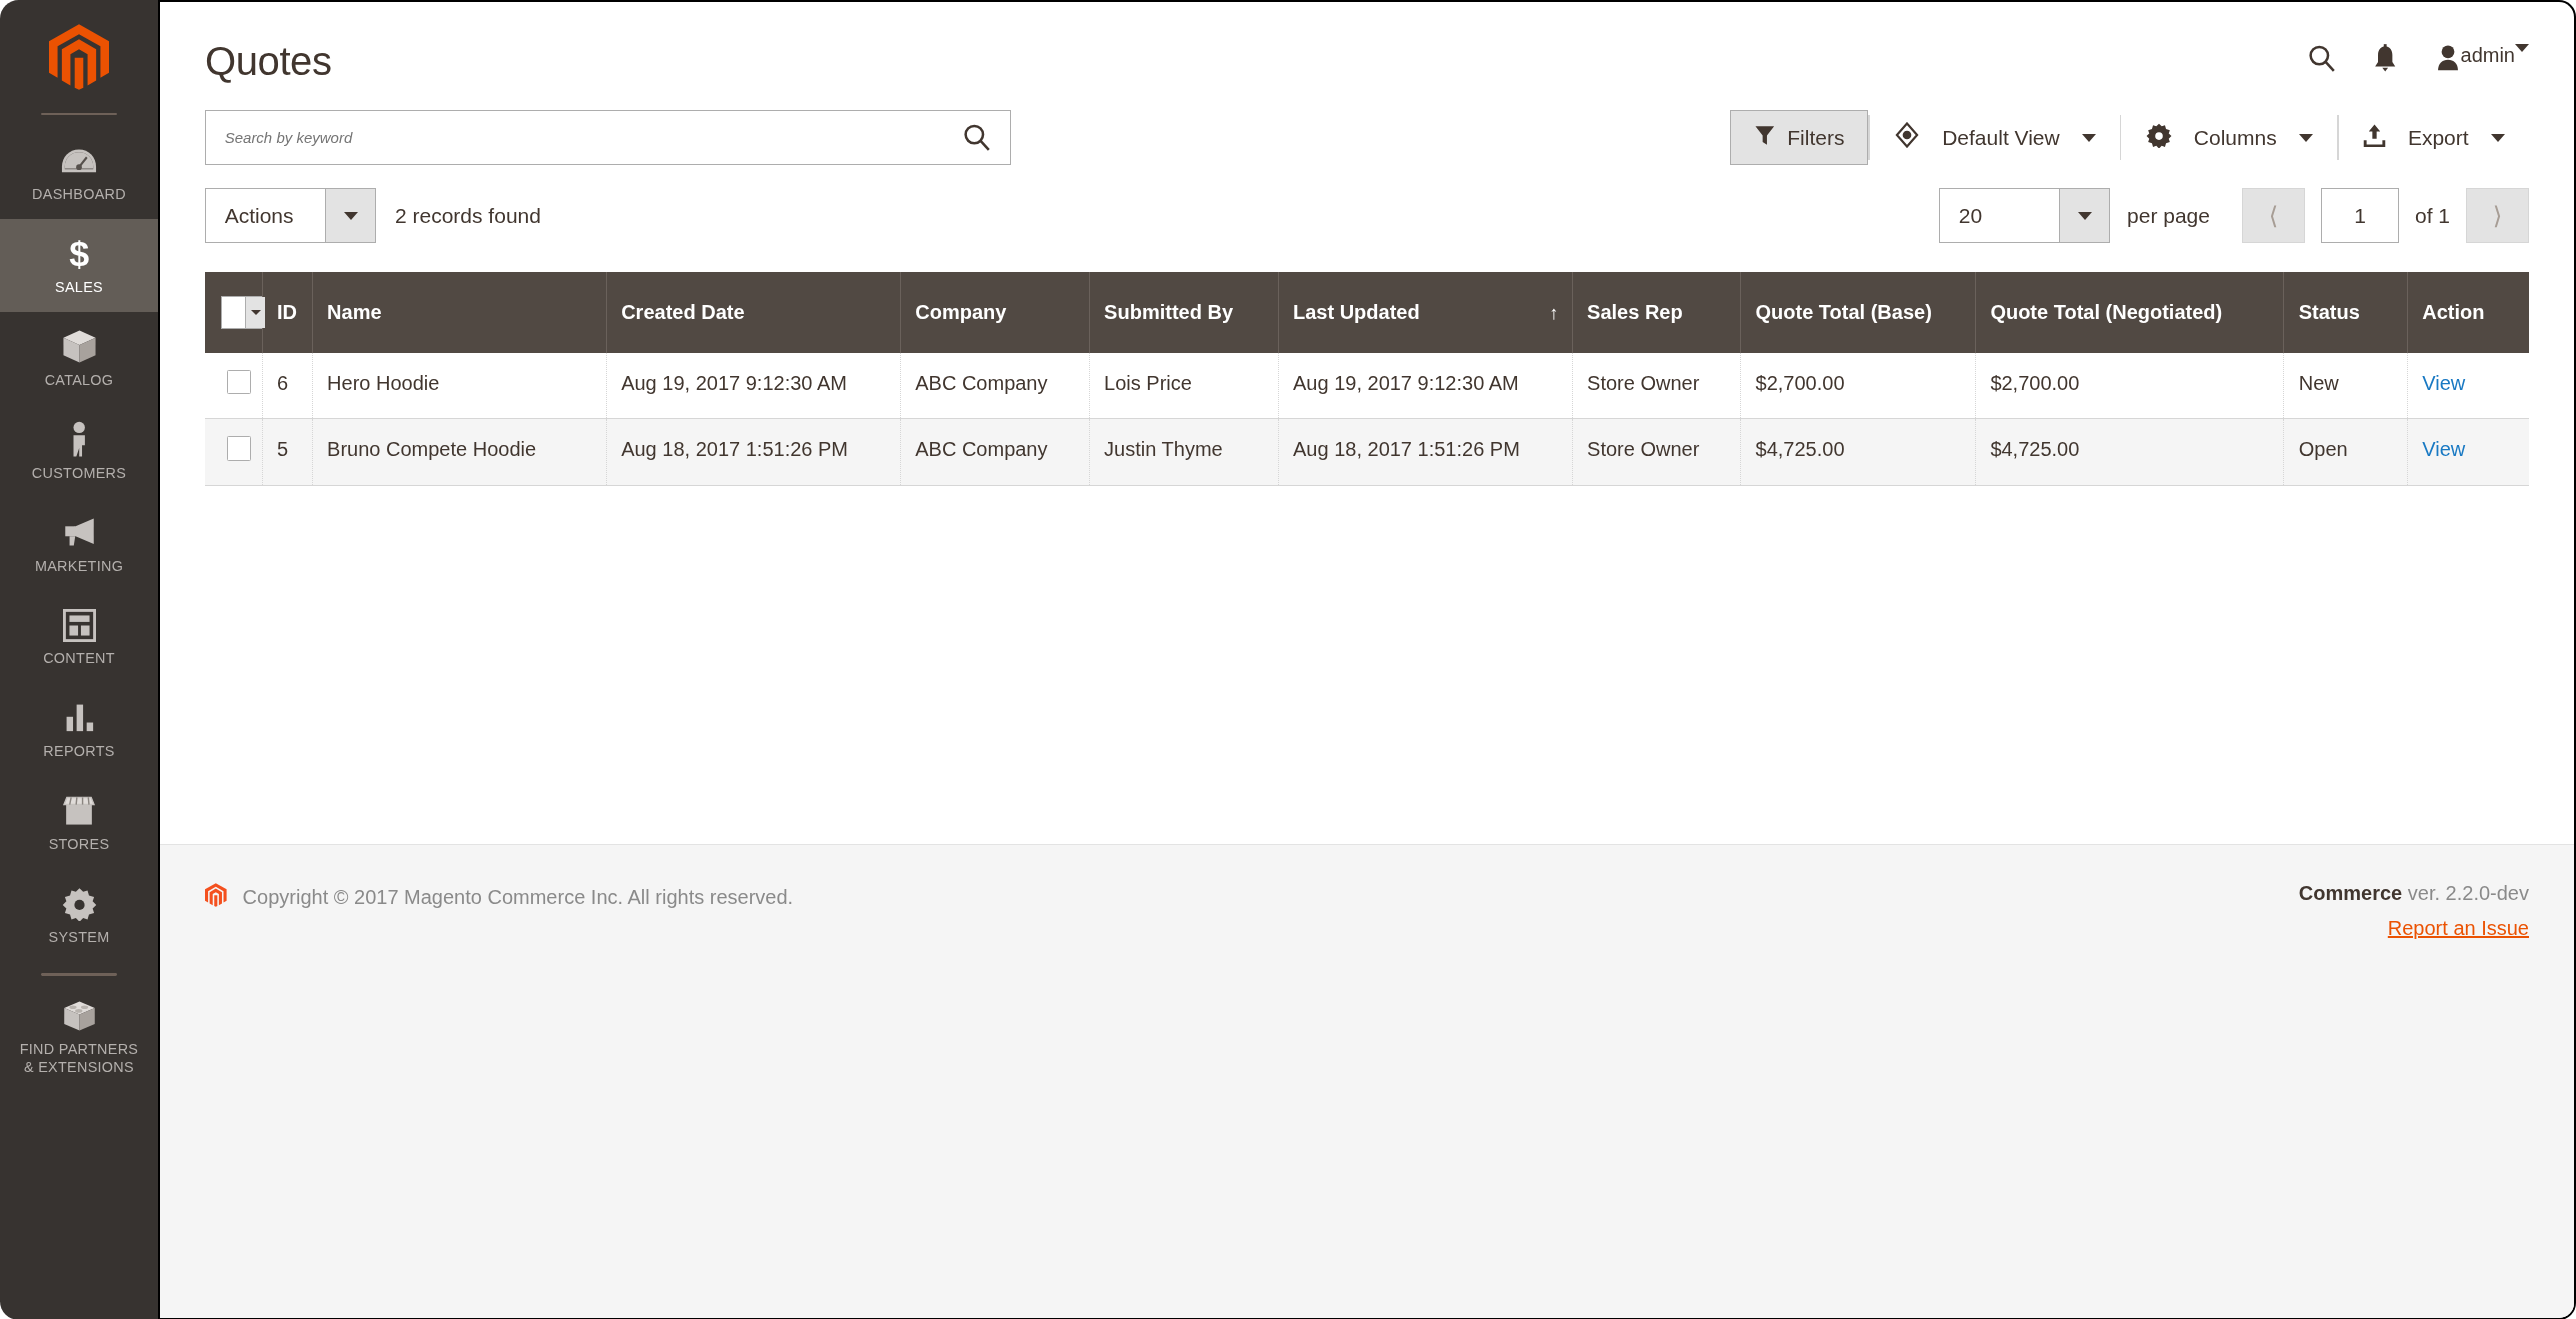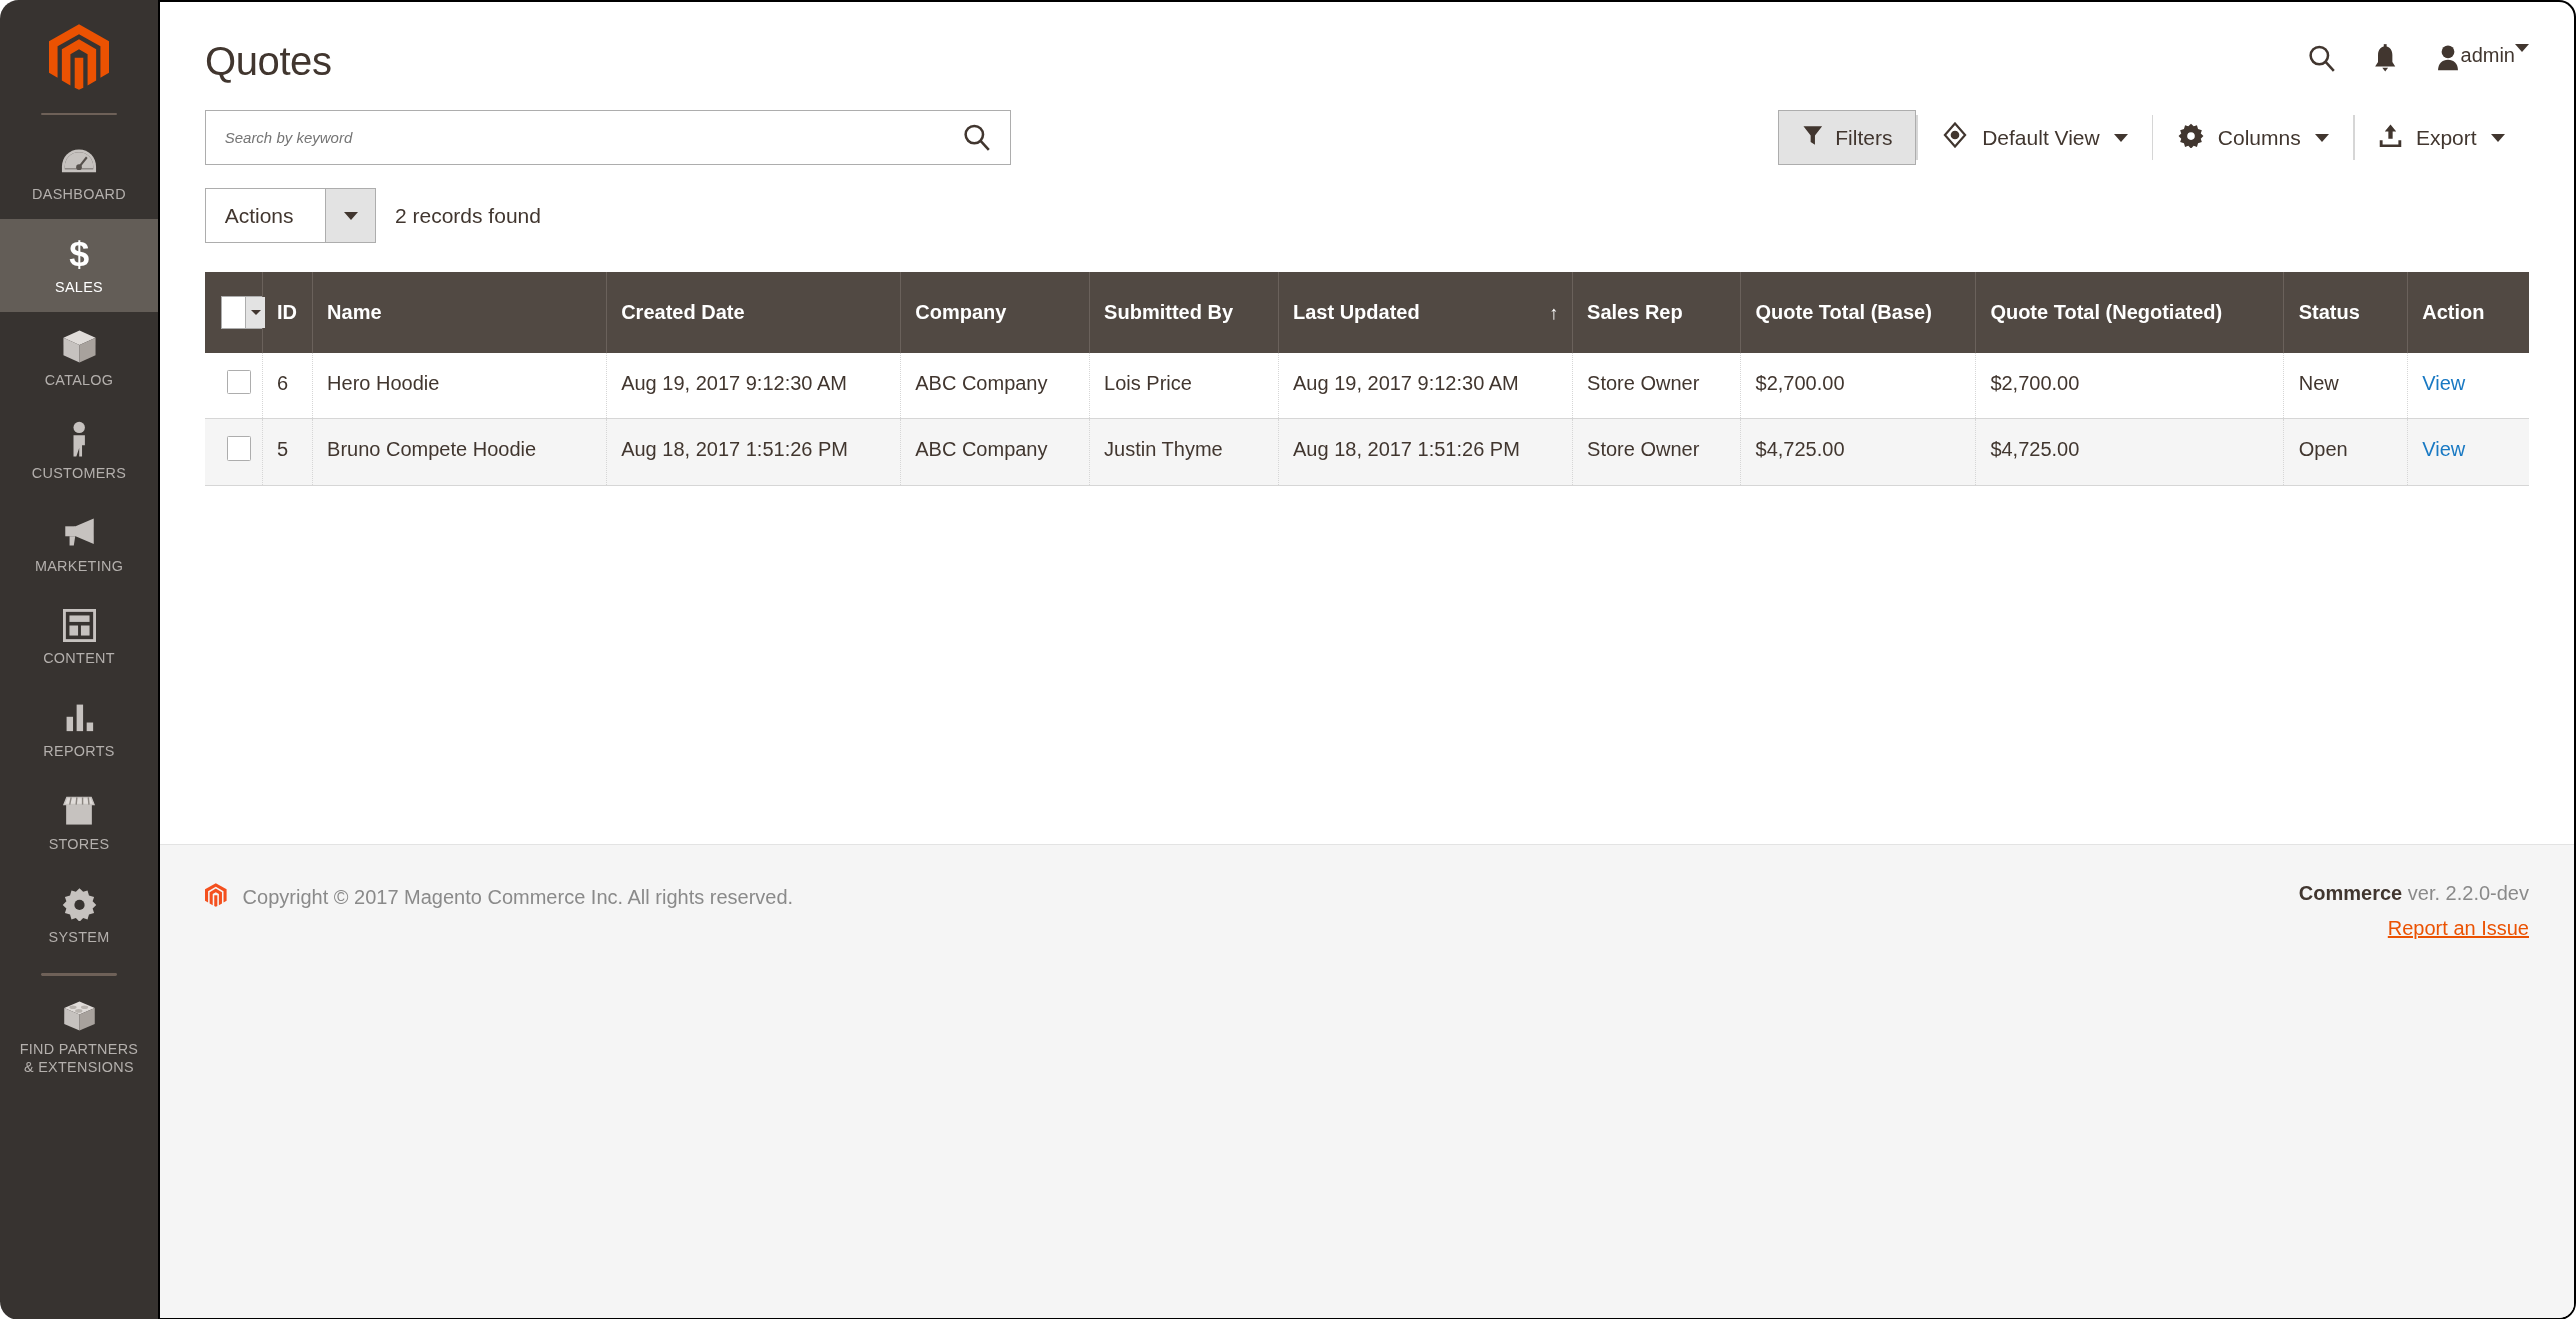--- a/index.html
+++ b/index.html
@@ -189,21 +189,21 @@
   }
   .tool-sep {
     width: 1.4px;
     height: 45px;
     background: #d6d6d6;
     margin: 0 0px;
   }
   .tool-link {
     display: flex;
     align-items: center;
-    gap: 14px;
+    gap: 22px;
     padding: 0 24.4px;
     height: 55px;
     cursor: pointer;
     font-size: 21px;
     color: #41362f;
   }
 
   
   .subbar {
     display: flex;
@@ -595,20 +595,35 @@
       <div class="left-sub">
         <div class="select-shell" style="width:171px">
           <span class="sel-val">Actions</span>
           <span class="sel-arrow">
             <span class="caret-dn"></span>
           </span>
         </div>
         <span class="records-found">2 records found</span>
       </div>
 
+      <div class="right-sub">
+        <div class="select-shell per-page-shell">
+          <span class="sel-val">20</span>
+          <span class="sel-arrow">
+            <span class="caret-dn"></span>
+          </span>
+        </div>
+        <span class="per-page-label">per page</span>
+        <div class="pager">
+          <span class="pg-btn">⟨</span>
+          <input class="pg-input" type="text" value="1" style="">
+          <span class="pg-of">of 1</span>
+          <span class="pg-btn">⟩</span>
+        </div>
+      </div>
     </div>
 
     <div class="grid-wrap">
       <table class="grid">
         <colgroup>
           <col style="width:56px">
           <col style="width:49px">
           <col style="width:288px">
           <col style="width:288px">
           <col style="width:185px">

